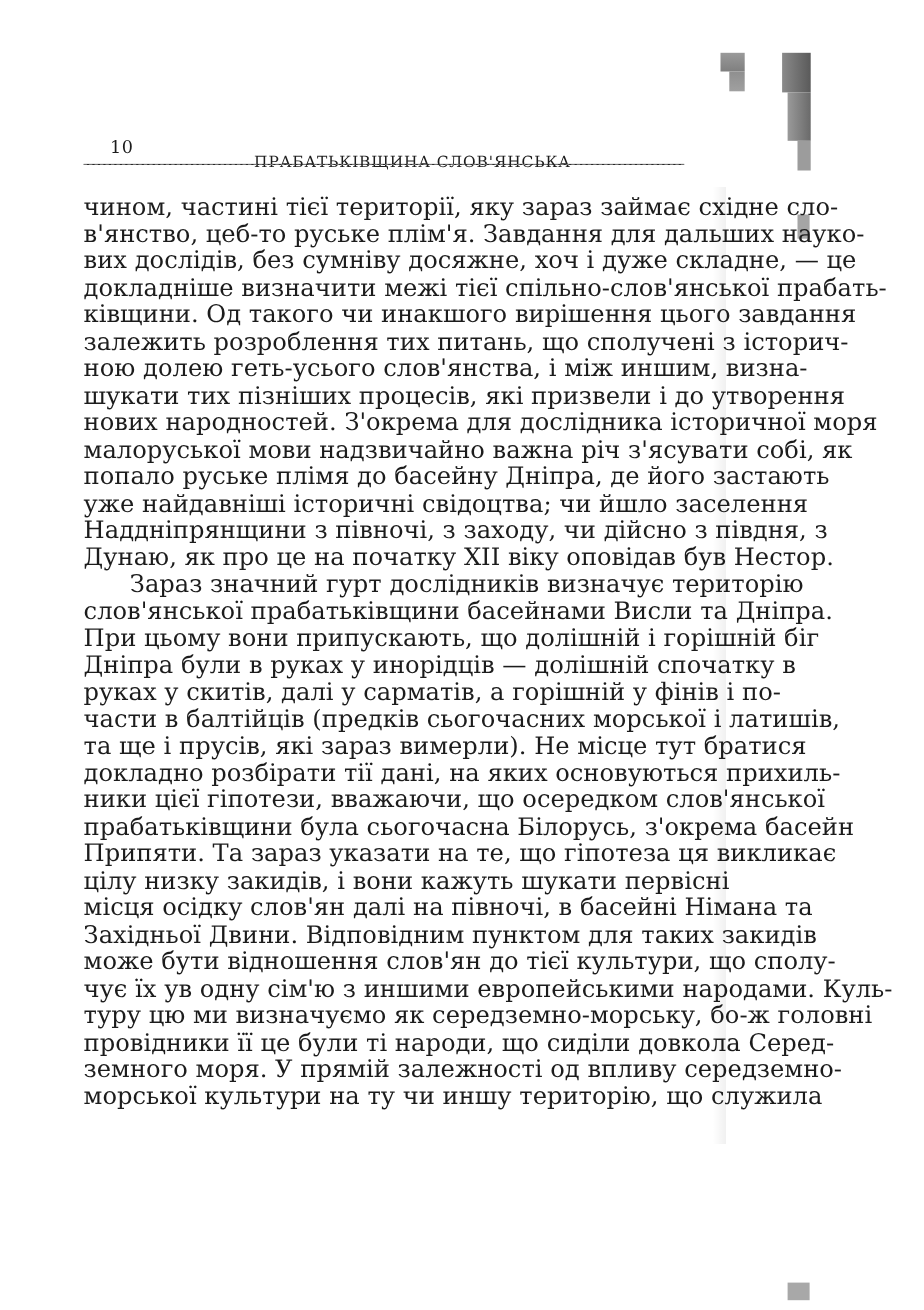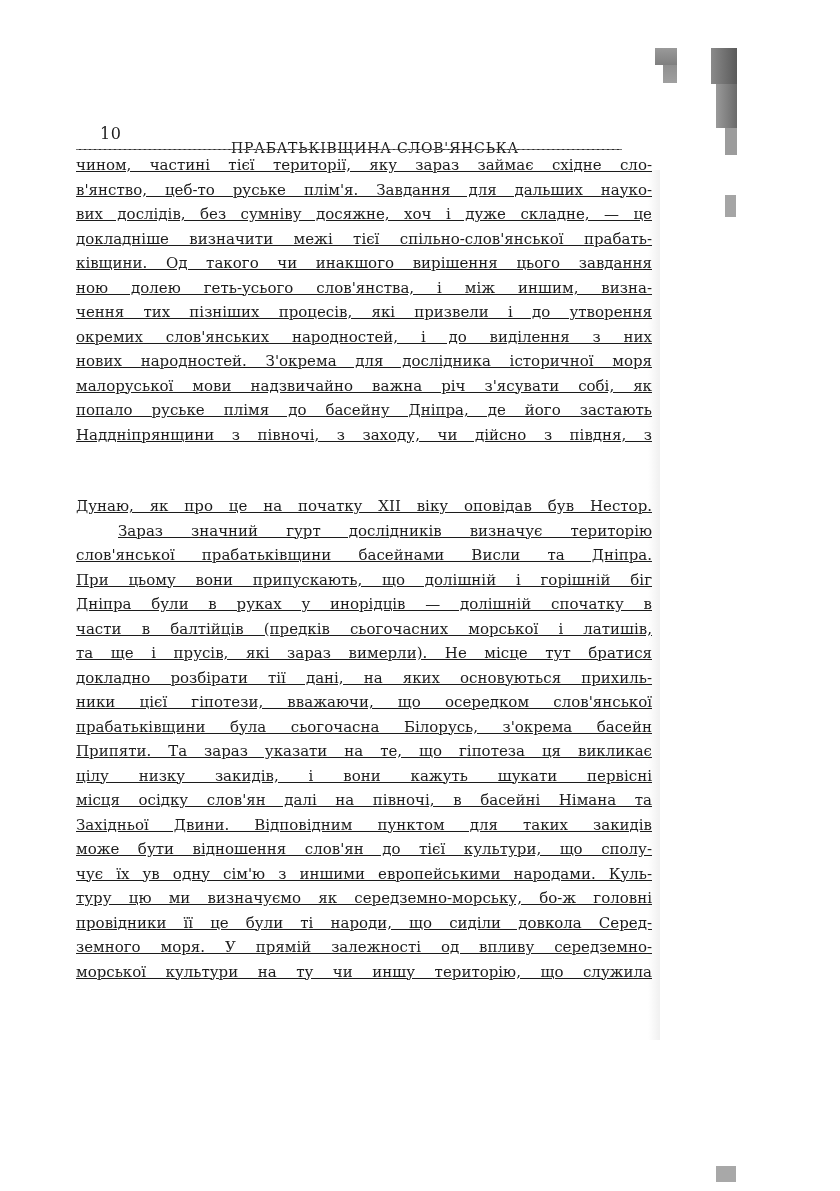--- a/index.html
+++ b/index.html
@@ -73,36 +73,34 @@
       border-top: 1.5px solid #2a2a2a;
     }
     .head-rule.dashed-overlay {
       border-top: 1.5px dashed #ffffff;
       opacity: 0.35;
     }
 
     .body-text {
       position: absolute;
       left: 76px;
-      top: 153px;
+      top: 177px;
       width: 576px;
-      font-size: 15px;
+      font-size: 22px;
       line-height: 24.5px;
-      text-decoration: underline;
     }
     .line {
       display: block;
       white-space: nowrap;
       text-align: justify;
       text-align-last: justify;
       height: 24.5px;
     }
     .line.last {
       text-align-last: justify;
-      margin-top: 47px;
     }
     .line.indent {
       padding-left: 42px;
     }
   </style>
 </head>
 <body>
 
 <div class="page">
 
@@ -123,34 +121,36 @@
   <div class="head-rule"></div>
   <div class="head-rule dashed-overlay"></div>
 
   <div class="body-text">
     <div class="paragraph">
       <span class="line">чином, частині тієї території, яку зараз займає східне сло-</span>
       <span class="line">в'янство, цеб-то руське плім'я. Завдання для дальших науко-</span>
       <span class="line">вих дослідів, без сумніву досяжне, хоч і дуже складне, — це</span>
       <span class="line">докладніше визначити межі тієї спільно-слов'янської прабать-</span>
       <span class="line">ківщини. Од такого чи инакшого вирішення цього завдання</span>
+      <span class="line">залежить розроблення тих питань, що сполучені з історич-</span>
       <span class="line">ною долею геть-усього слов'янства, і між иншим, визна-</span>
-      <span class="line">чення тих пізніших процесів, які призвели і до утворення</span>
-      <span class="line">окремих слов'янських народностей, і до виділення з них</span>
+      <span class="line">шукати тих пізніших процесів, які призвели і до утворення</span>
       <span class="line">нових народностей. З'окрема для дослідника історичної моря</span>
       <span class="line">малоруської мови надзвичайно важна річ з'ясувати собі, як</span>
       <span class="line">попало руське плімя до басейну Дніпра, де його застають</span>
+      <span class="line">уже найдавніші історичні свідоцтва; чи йшло заселення</span>
       <span class="line">Наддніпрянщини з півночі, з заходу, чи дійсно з півдня, з</span>
       <span class="line last">Дунаю, як про це на початку XII віку оповідав був Нестор.</span>
     </div>
     <div class="paragraph">
       <span class="line indent">Зараз значний гурт дослідників визначує територію</span>
       <span class="line">слов'янської прабатьківщини басейнами Висли та Дніпра.</span>
       <span class="line">При цьому вони припускають, що долішній і горішній біг</span>
       <span class="line">Дніпра були в руках у инорідців — долішній спочатку в</span>
+      <span class="line">руках у скитів, далі у сарматів, а горішній у фінів і по-</span>
       <span class="line">части в балтійців (предків сьогочасних морської і латишів,</span>
       <span class="line">та ще і прусів, які зараз вимерли). Не місце тут братися</span>
       <span class="line">докладно розбірати тії дані, на яких основуються прихиль-</span>
       <span class="line">ники цієї гіпотези, вважаючи, що осередком слов'янської</span>
       <span class="line">прабатьківщини була сьогочасна Білорусь, з'окрема басейн</span>
       <span class="line">Припяти. Та зараз указати на те, що гіпотеза ця викликає</span>
       <span class="line">цілу низку закидів, і вони кажуть шукати первісні</span>
       <span class="line">місця осідку слов'ян далі на півночі, в басейні Німана та</span>
       <span class="line">Західньої Двини. Відповідним пунктом для таких закидів</span>
       <span class="line">може бути відношення слов'ян до тієї культури, що сполу-</span>

